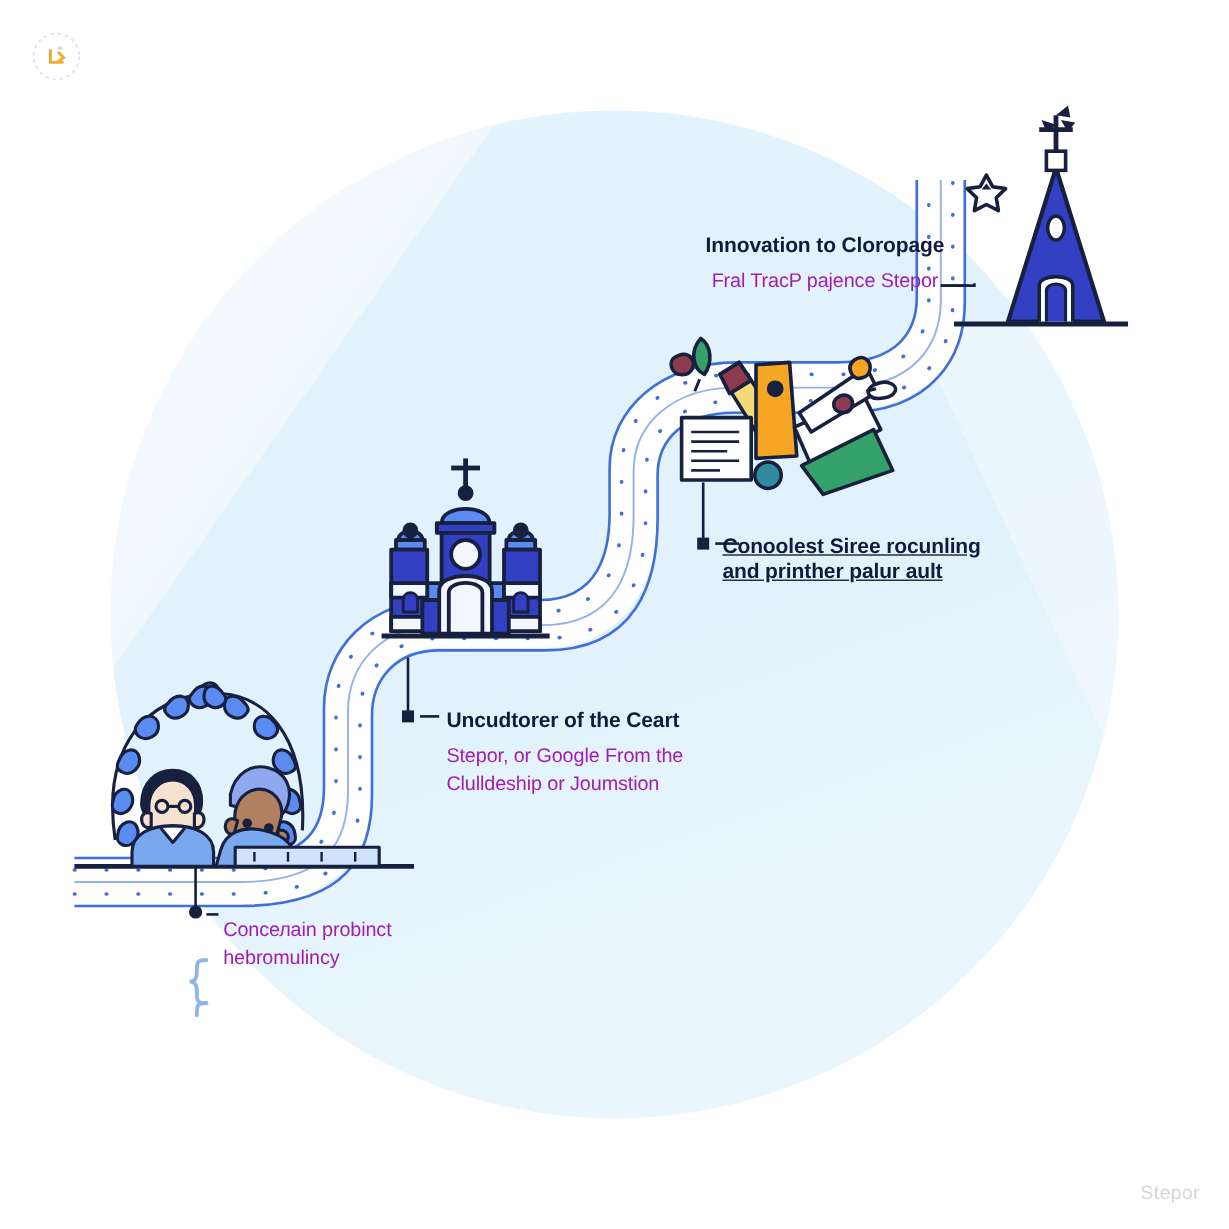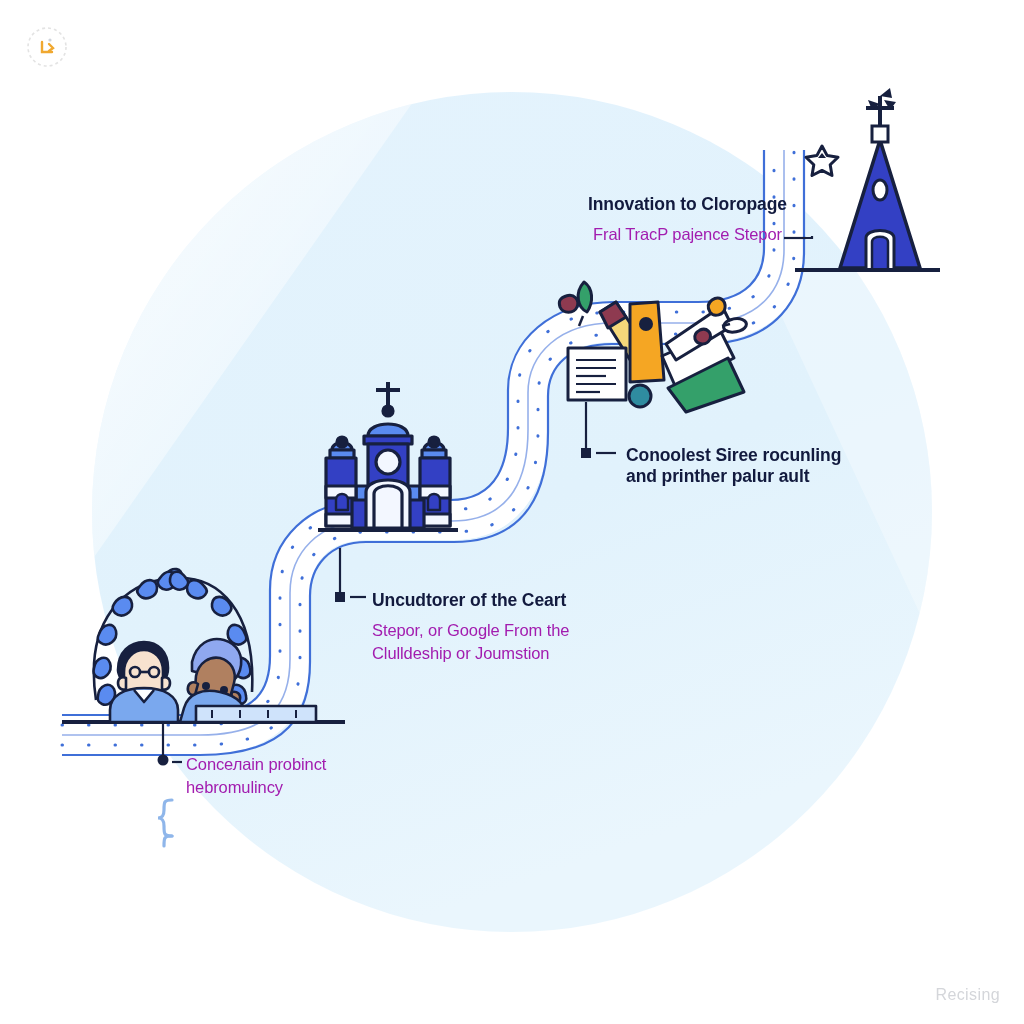--- a/index.html
+++ b/index.html
@@ -46,24 +46,24 @@
     font-weight: normal;
     font-size: 16.5px;
     line-height: 23px;
     color: #a21caf;
     letter-spacing: -0.1px;
     white-space: pre-line;
     margin: 0;
     margin-top: 8px;
   }
   #callout-top    { left: 588px; top: 194px; text-align: center; }
-  #callout-mid    { left: 626px; top: 445px; }
+  #callout-mid    { left: 602px; top: 445px; text-decoration: underline; }
   #callout-low    { left: 372px; top: 590px; }
   #callout-bottom { left: 186px; top: 750px; }
-  #callout-bottom .subtitle { margin-top: 3px; }
+  #callout-bottom .subtitle { margin-top: 14px; }
 
   
   #watermark {
     position: absolute;
     right: 24px;
     bottom: 20px;
     font-family: "Liberation Sans", sans-serif;
     font-size: 16px;
     color: #d4d6da;
     letter-spacing: 0.4px;
@@ -341,15 +341,15 @@
 
   <svg id="corner-badge" viewBox="0 0 44 44">
     <circle cx="22" cy="22" r="19" fill="none" stroke="#e3e3e3" stroke-width="1.6" stroke-dasharray="3 3"></circle>
     <g fill="none" stroke="#f0a830" stroke-width="2.4" stroke-linecap="round">
       <path d="M 17,17 L 17,27 L 27,27"></path>
       <path d="M 24,19 L 28,23 L 24,26"></path>
     </g>
     <circle cx="25" cy="15" r="1.6" fill="#cfd4dc"></circle>
   </svg>
 
-  <div id="watermark">Recising</div>
+  <div id="watermark">Stepor</div>
 
 </div>
 
 </body></html>

